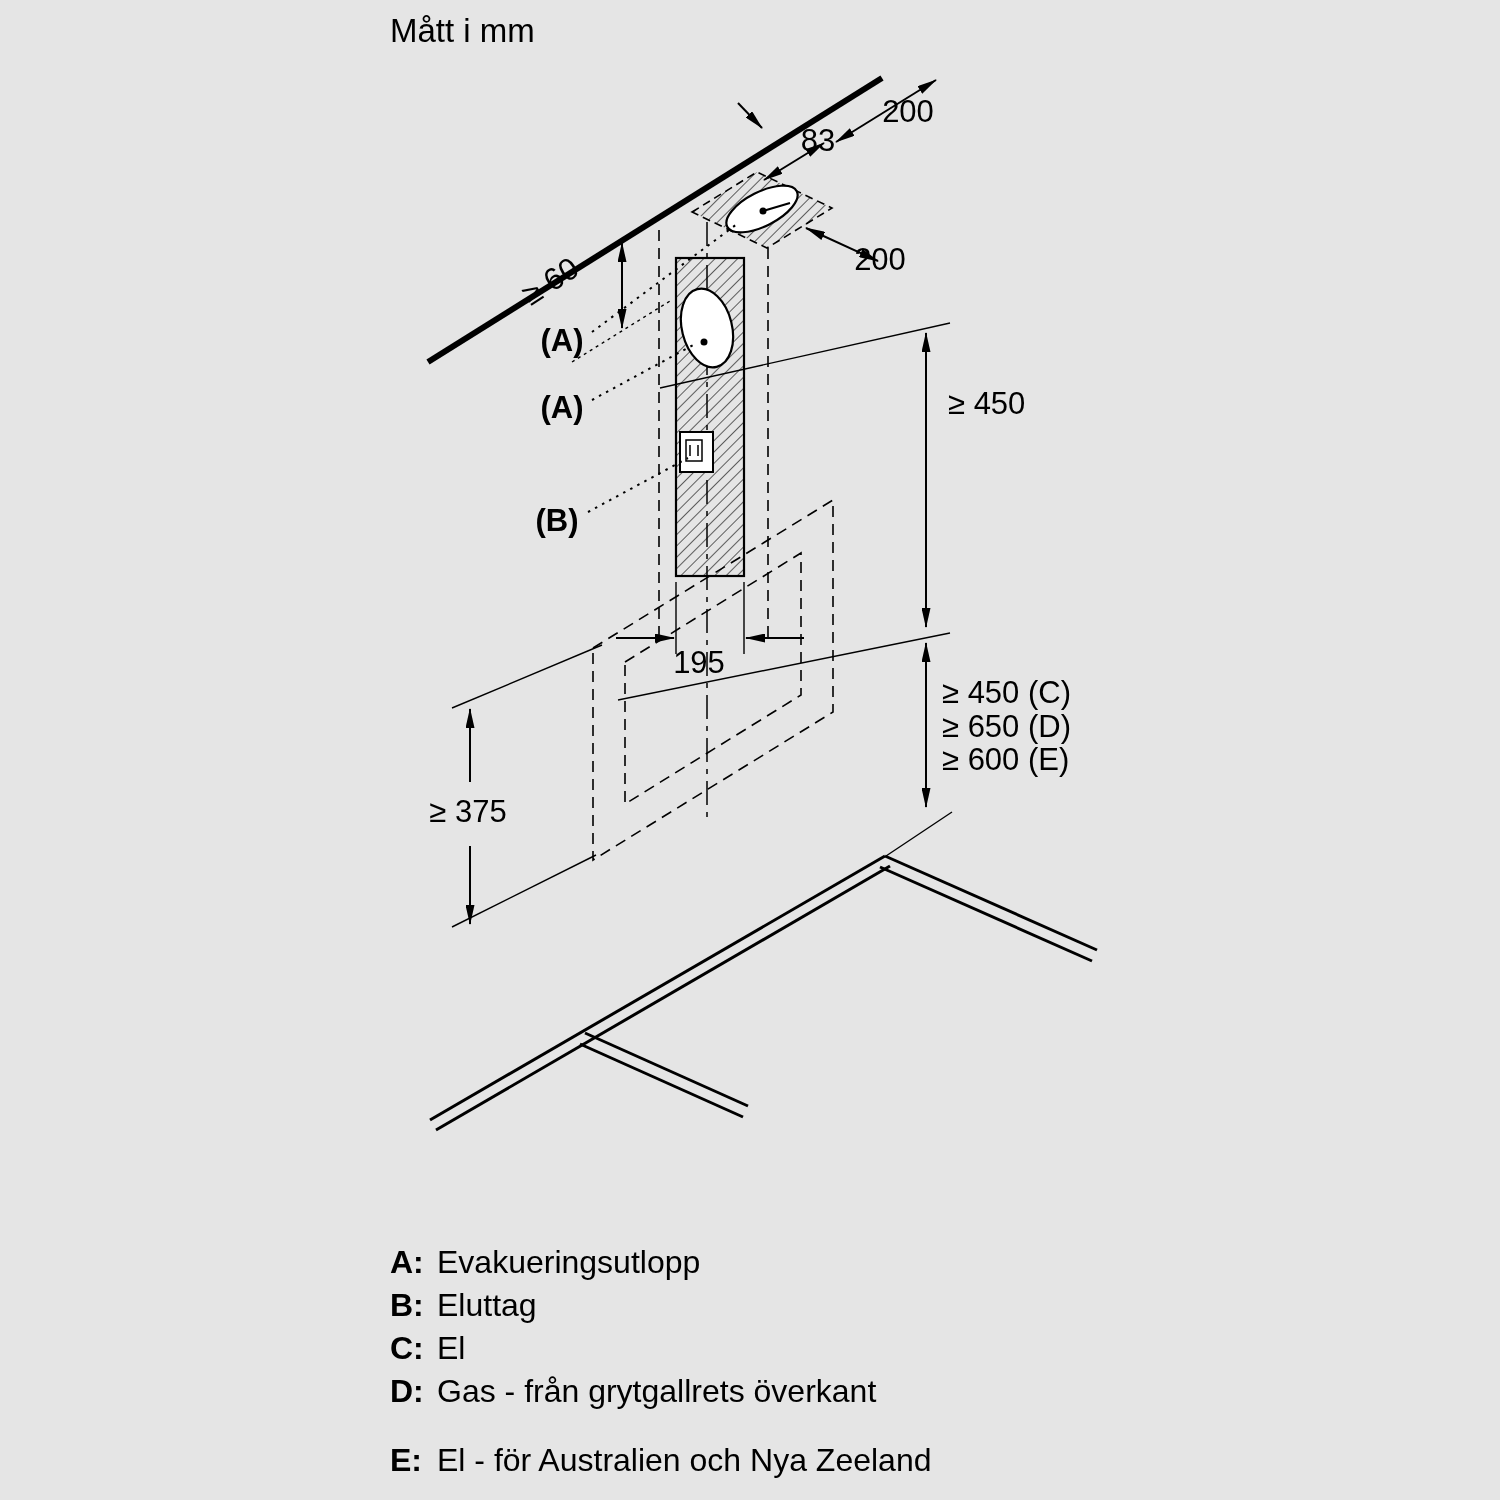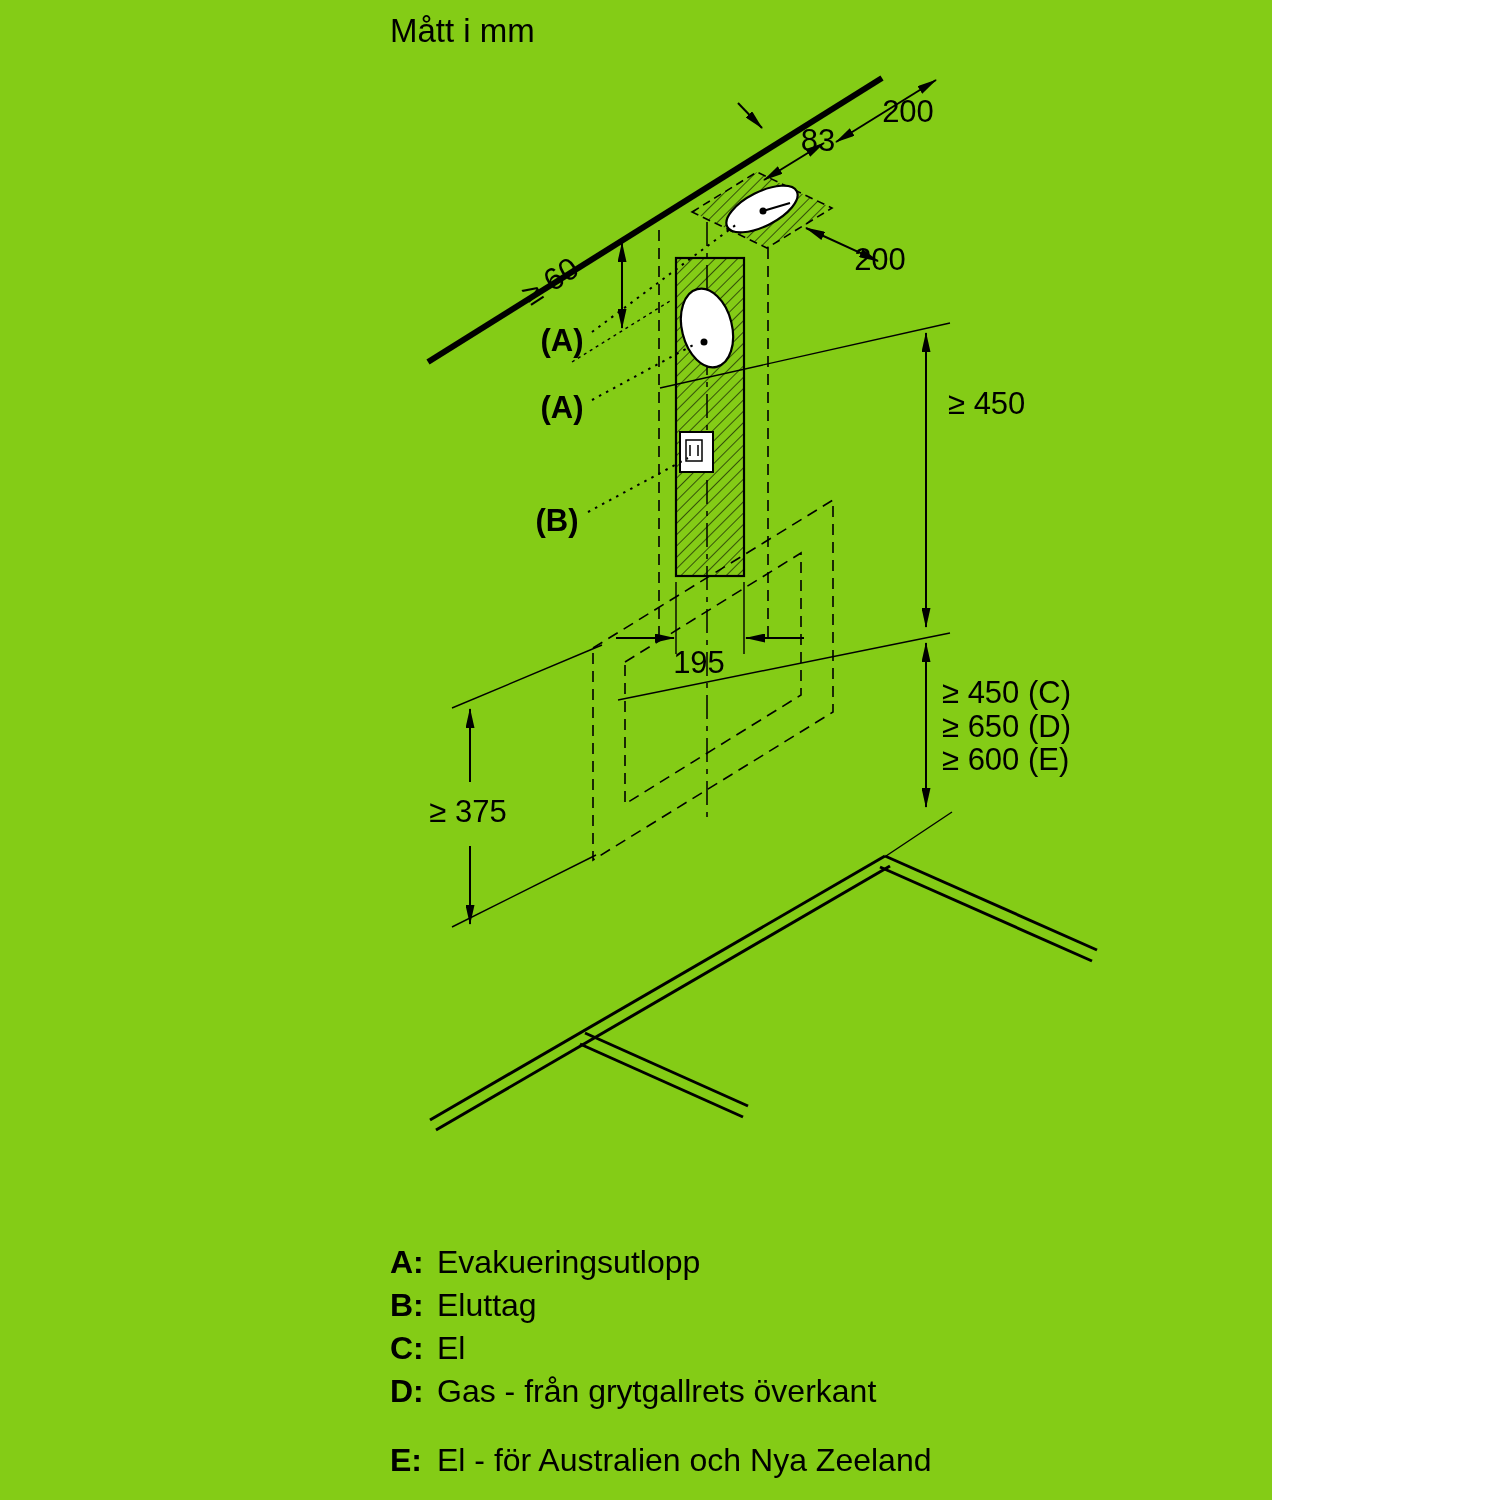--- a/index.html
+++ b/index.html
@@ -1,17 +1,17 @@
 <!DOCTYPE html>
 <html><head>
 <meta charset="utf-8">
 <style>
   html, body { margin: 0; padding: 0; background: #fff; }
   .page {
-    width: 1272px; height: 1500px; position: relative; background: #84cc16;
+    width: 1500px; height: 1500px; position: relative; background: #e5e5e5;
     font-family: "Liberation Sans", sans-serif;
   }
   svg text {
     font-family: "Liberation Sans", sans-serif;
     fill: #000;
   }
   .dim-text { font-size: 31px; }
   .callout-text { font-size: 31px; font-weight: bold; }
   .title-text { font-size: 33px; }
   .legend-key { font-size: 32px; font-weight: bold; }

